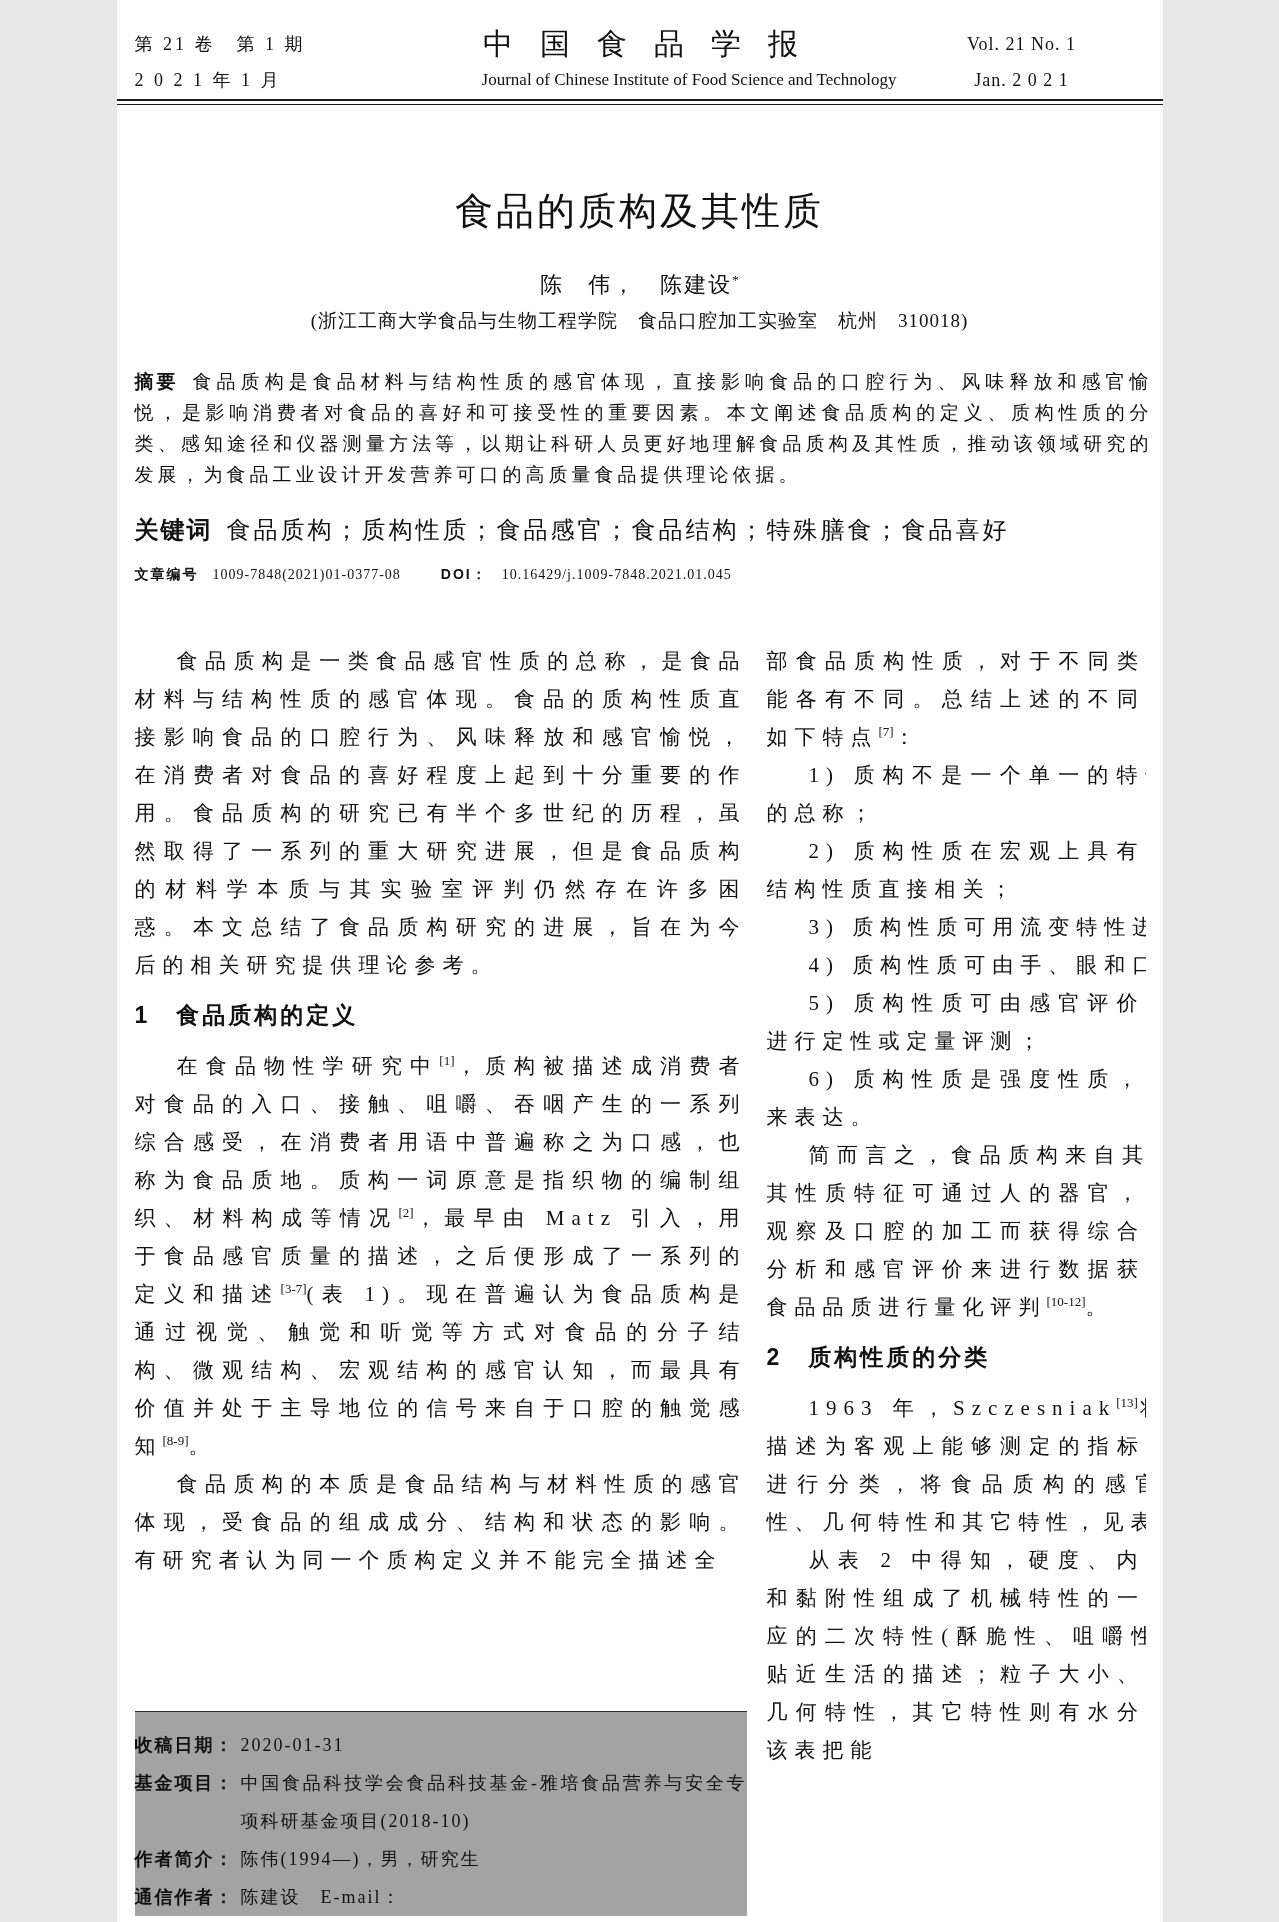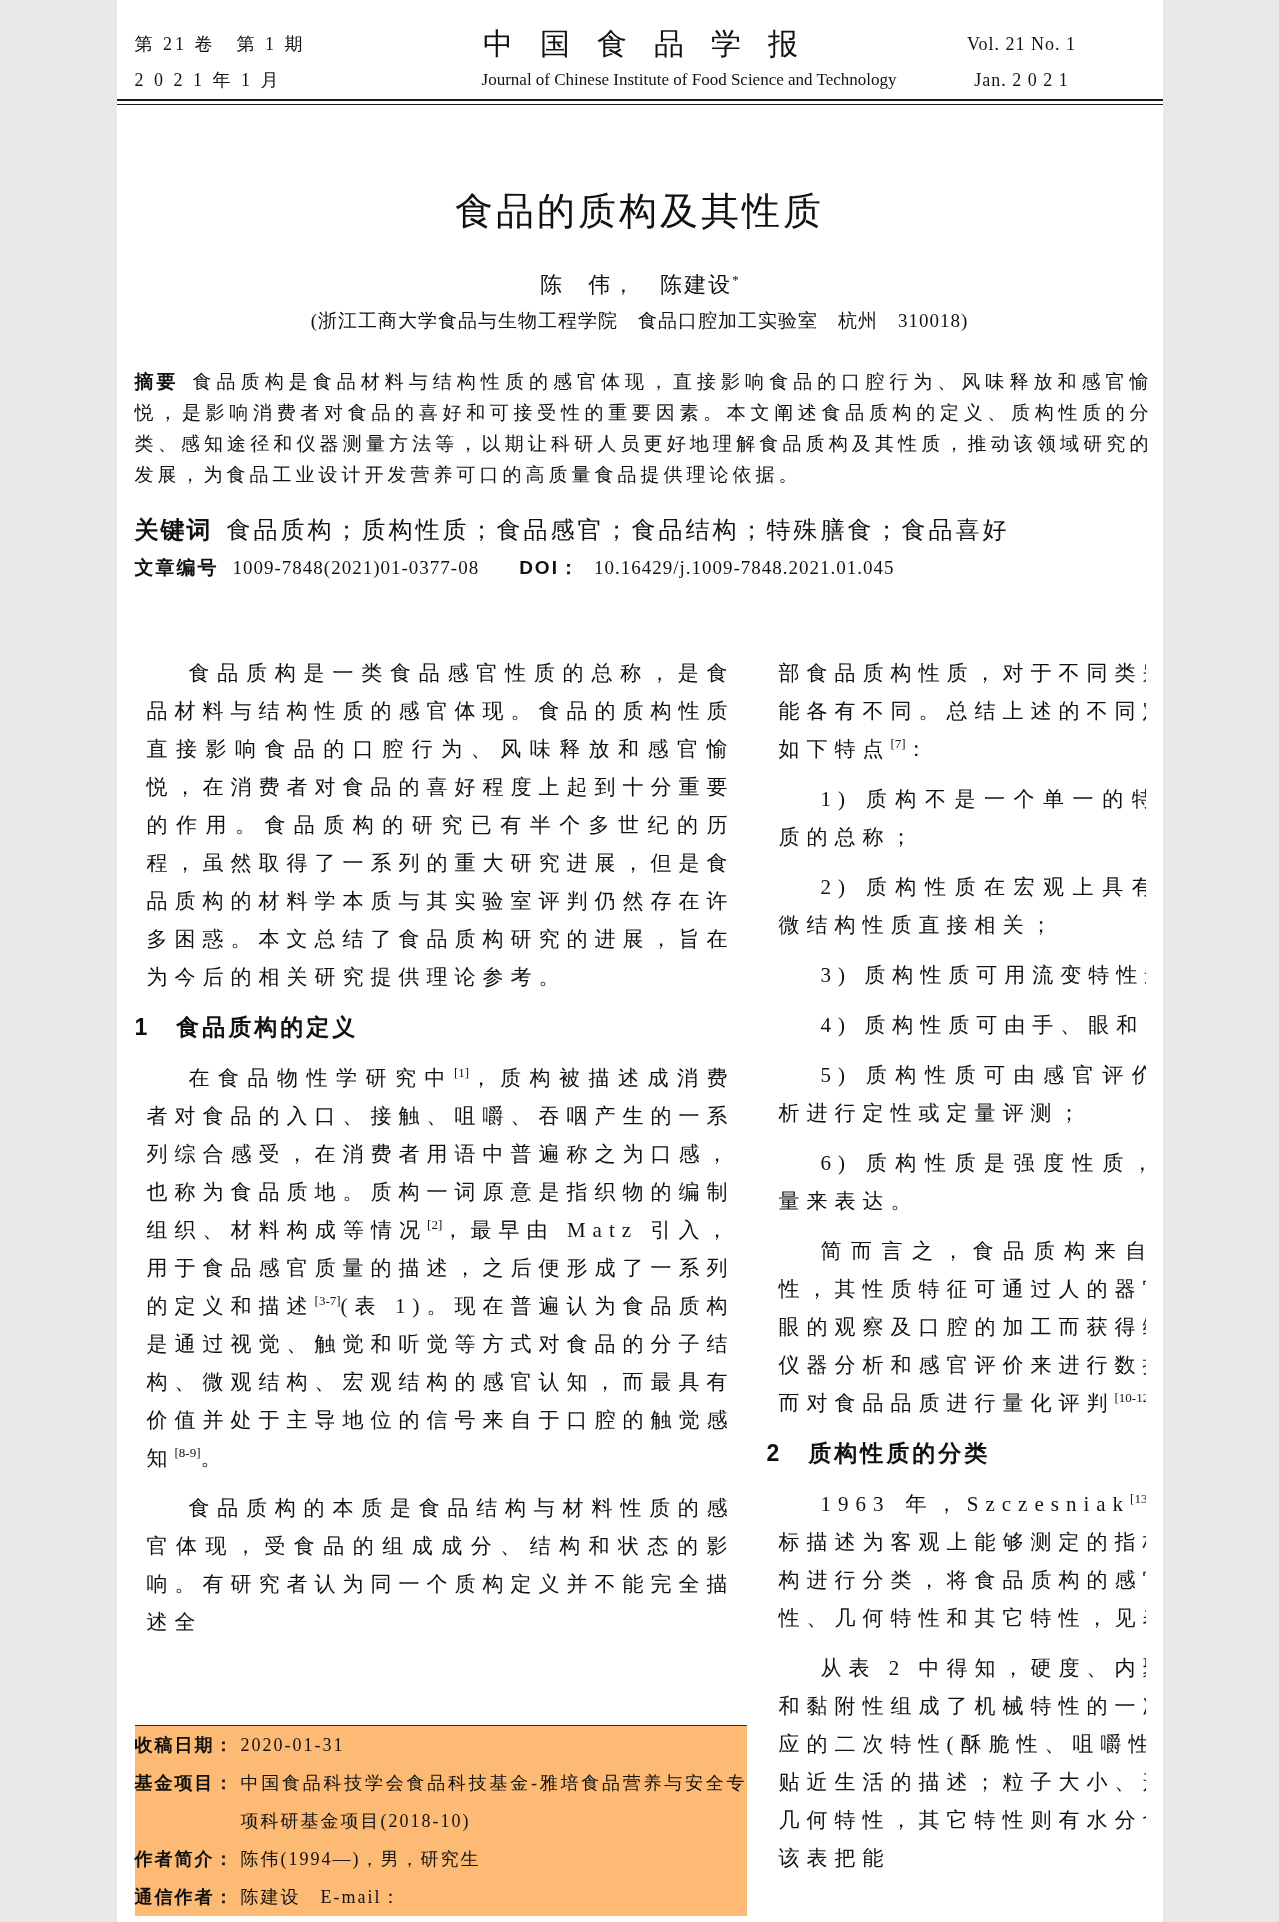--- a/index.html
+++ b/index.html
@@ -44,44 +44,44 @@
     position:absolute;top:308px;left:0;right:0;
     text-align:center;font-size:19px;letter-spacing:1px;
   }
   .meta{position:absolute;top:366px;left:18px;right:10px;}
   .meta-label{
     font-family:"Liberation Sans", sans-serif;
     font-weight:700;margin-right:14px;letter-spacing:2px;
   }
   .abstract{font-size:19px;letter-spacing:4px;line-height:31px;text-align:justify;margin:0;}
   .kw-line{font-size:24px;letter-spacing:3px;line-height:31px;margin-top:24px;}
-  .id-line{font-size:19px;letter-spacing:1px;line-height:31px;margin-top:6px;}
+  .id-line{font-size:14px;letter-spacing:1px;line-height:31px;margin-top:13px;}
   .id-gap{display:inline-block;width:40px;}
   
   .columns{
     position:absolute;top:642px;left:18px;right:17px;bottom:0;
     display:flex;gap:20px;overflow:hidden;
   }
   .col{width:612px;flex:0 0 612px;}
   .para{
-    margin:12px;font-size:21px;line-height:38px;letter-spacing:7px;
+    margin:0;font-size:21px;line-height:38px;letter-spacing:7px;
     text-align:justify;text-indent:2em;
   }
   .para.noindent{text-indent:0;}
   .sec-head{
     margin:14px 0 15px 0;
     font-family:"Liberation Sans", sans-serif;
     font-weight:700;font-size:23px;letter-spacing:3px;line-height:34px;
   }
   sup{font-size:0.62em;letter-spacing:0;line-height:0;}
   
   .footnote{
     position:absolute;left:18px;width:612px;bottom:6px;
-    border-top:1.5px solid #2a2a2a;
-    background:#fdba74;
+    border-top:1.5px solid #2a2a2a;padding-top:14px;
+    background:#a3a3a3;
   }
   .fn-line{display:flex;font-size:18px;line-height:38px;letter-spacing:2px;text-align:justify;}
   .fn-label{
     flex:0 0 auto;
     font-family:"Liberation Sans", sans-serif;
     font-weight:700;margin-right:6px;white-space:nowrap;
   }
   .fn-text{flex:1 1 auto;}
 </style>
 </head>

